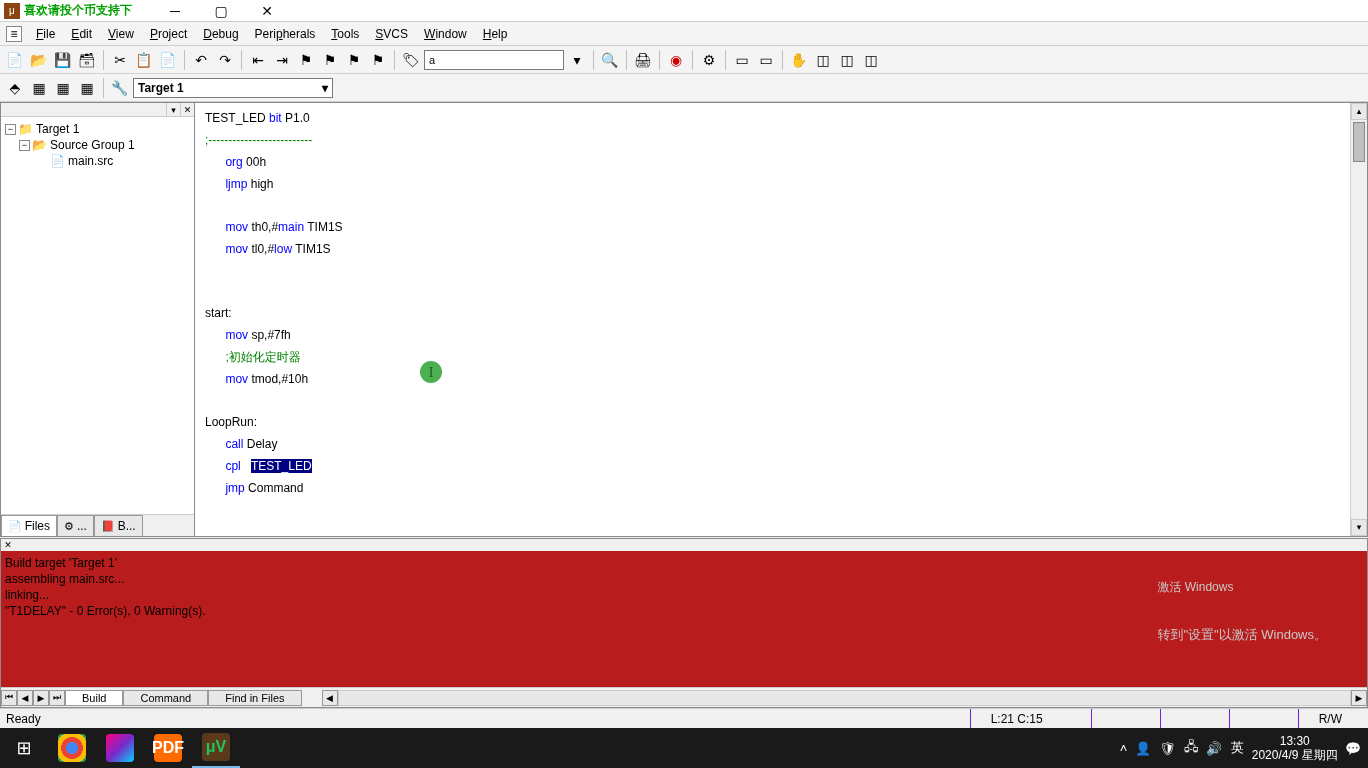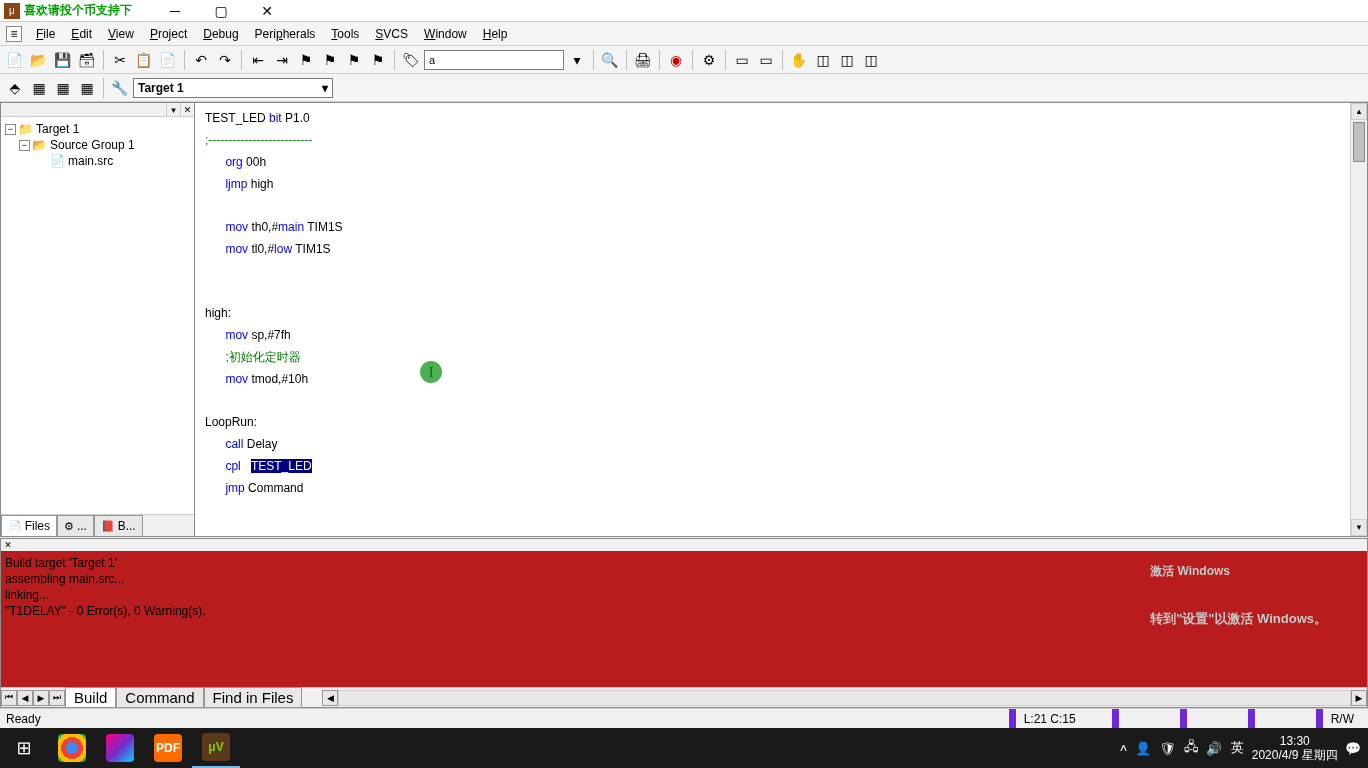--- a/index.html
+++ b/index.html
@@ -40,33 +40,33 @@
 .editor .cmt { color: #008000; }
 .editor .sel { background: #000080; color: #fff; }
 .cursor-dot { position: absolute; width: 22px; height: 22px; border-radius: 50%; background: #4caf50; display: flex; align-items: center; justify-content: center; color: #1b5e20; font-family: serif; font-size: 14px; }
 .vscroll { width: 17px; background: #f0f0f0; border-left: 1px solid #d0d0d0; position: absolute; right: 0; top: 0; bottom: 0; display: flex; flex-direction: column; }
 .vscroll .arrow { height: 17px; background: #e8e8e8; border: 1px solid #ccc; display: flex; align-items: center; justify-content: center; font-size: 9px; cursor: pointer; }
 .vscroll .thumb { height: 40px; background: #c0c0c0; border: 1px solid #888; margin: 2px; }
 .output-panel { height: 170px; display: flex; flex-direction: column; border: 1px solid #8a8a8a; margin-top: 1px; }
 .output-close { height: 12px; display: flex; background: #f0f0f0; }
 .output-close .x { width: 14px; display: flex; align-items: center; justify-content: center; font-size: 9px; cursor: pointer; }
 .output-text { flex: 1; background: #b91c1c; padding: 4px 4px; font-family: "Courier New", monospace; font-size: 14px; line-height: 16px; white-space: pre; overflow: auto; position: relative; }
-.watermark { position: absolute; right: 40px; bottom: 28px; color: #c8c8c8; font-size: 22px; pointer-events: none; font-weight: bold; }
+.watermark { position: absolute; right: 40px; bottom: 12px; color: #c8c8c8; font-size: 22px; pointer-events: none; }
 .watermark .sub { font-size: 13px; }
 .output-tabs-row { height: 20px; display: flex; align-items: center; background: #f0f0f0; border-top: 1px solid #ccc; }
 .hscroll-btns { display: flex; }
 .hscroll-btn { width: 16px; height: 16px; border: 1px solid #999; background: #e8e8e8; display: flex; align-items: center; justify-content: center; font-size: 9px; cursor: pointer; }
-.out-tab { padding: 1px 8px; border: 1px solid #999; background: #fff; font-size: 15px; cursor: pointer; }
+.out-tab { padding: 1px 16px; border: 1px solid #999; background: #fff; font-size: 11px; cursor: pointer; }
 .out-tab.inactive { background: #e8e8e8; }
 .status-bar { height: 20px; background: #f0f0f0; border-top: 1px solid #ccc; display: flex; align-items: center; padding: 0 6px; gap: 8px; font-size: 11px; }
 .status-bar .spacer { flex: 1; }
-.status-cell { border-left: 7px solid #6d28d9; padding: 0 8px; height: 100%; display: flex; align-items: center; margin-left: 20px; }
+.status-cell { border-left: 1px solid #6d28d9; padding: 0 20px; height: 100%; display: flex; align-items: center; margin-left: 20px; }
 .taskbar { height: 40px; background: #1a1a1a; display: flex; align-items: center; color: #fff; }
 .task-btn { width: 48px; height: 40px; display: flex; align-items: center; justify-content: center; cursor: pointer; font-size: 18px; }
-.task-icon { width: 28px; height: 28px; border-radius: 4px; display: flex; align-items: center; justify-content: center; font-size: 12px; font-weight: bold; }
+.task-icon { width: 28px; height: 28px; border-radius: 4px; display: flex; align-items: center; justify-content: center; font-size: 16px; font-weight: bold; }
 .tray { margin-left: auto; display: flex; align-items: center; gap: 8px; padding: 0 6px; font-size: 11px; }
 .tray .clock { text-align: center; line-height: 14px; }
 .tray-icon { cursor: pointer; font-size: 13px; }
 </style>
 </head>
 <body>
 
 <div class="title-bar">
   <div class="icon">μ</div>
   <div class="promo">喜欢请投个币支持下</div>
@@ -179,21 +179,21 @@
   <div class="editor-area">
     <div class="editor"><span class="txt">TEST_LED </span><span class="kw">bit</span><span class="txt"> P1.0</span>
 <span class="cmt">;--------------------------</span>
   <span class="kw">org</span><span class="txt"> 00h</span>
   <span class="kw">ljmp</span><span class="txt"> high</span>
 
   <span class="kw">mov</span><span class="txt"> th0,#</span><span class="kw">main</span><span class="txt"> TIM1S</span>
   <span class="kw">mov</span><span class="txt"> tl0,#</span><span class="kw">low</span><span class="txt"> TIM1S</span>
 
 
-<span class="txt">high:</span>
+<span class="txt">start:</span>
   <span class="kw">mov</span><span class="txt"> sp,#7fh</span>
   <span class="cmt">;初始化定时器</span>
   <span class="kw">mov</span><span class="txt"> tmod,#10h</span>
 
 <span class="txt">LoopRun:</span>
   <span class="kw">call</span><span class="txt"> Delay</span>
   <span class="kw">cpl</span> <span class="sel">TEST_LED</span>
   <span class="kw">jmp</span><span class="txt"> Command</span>
 <div class="cursor-dot" style="left:225px;top:258px;">I</div>
 <div class="vscroll">
@@ -251,21 +251,21 @@
   <div class="task-btn">
       <div class="task-icon" style="background:radial-gradient(circle,#4285f4 30%,#ea4335 30% 55%,#fbbc05 55% 80%,#34a853 80%)"></div>
     </div>
   <div class="task-btn">
       <div class="task-icon" style="background:linear-gradient(135deg,#ff0080,#7928ca,#00d4ff)"></div>
     </div>
   <div class="task-btn">
       <div class="task-icon" style="background:#ff6b00;color:#fff">PDF</div>
     </div>
   <div class="task-btn" style="border-bottom:2px solid #76b9ed">
-      <div class="task-icon" style="background:#5a3a1a;color:#84cc16">μV</div>
+      <div class="task-icon" style="background:#5a3a1a;color:#22c55e">μV</div>
     </div>
   <div class="tray">
     <span class="tray-icon">˄</span>
     <span class="tray-icon">👤</span>
     <span class="tray-icon">🛡</span>
     <span class="tray-icon">🖧</span>
     <span class="tray-icon">🔊</span>
     <span class="tray-icon">英</span>
     <div class="clock">
       <div>13:30</div>

